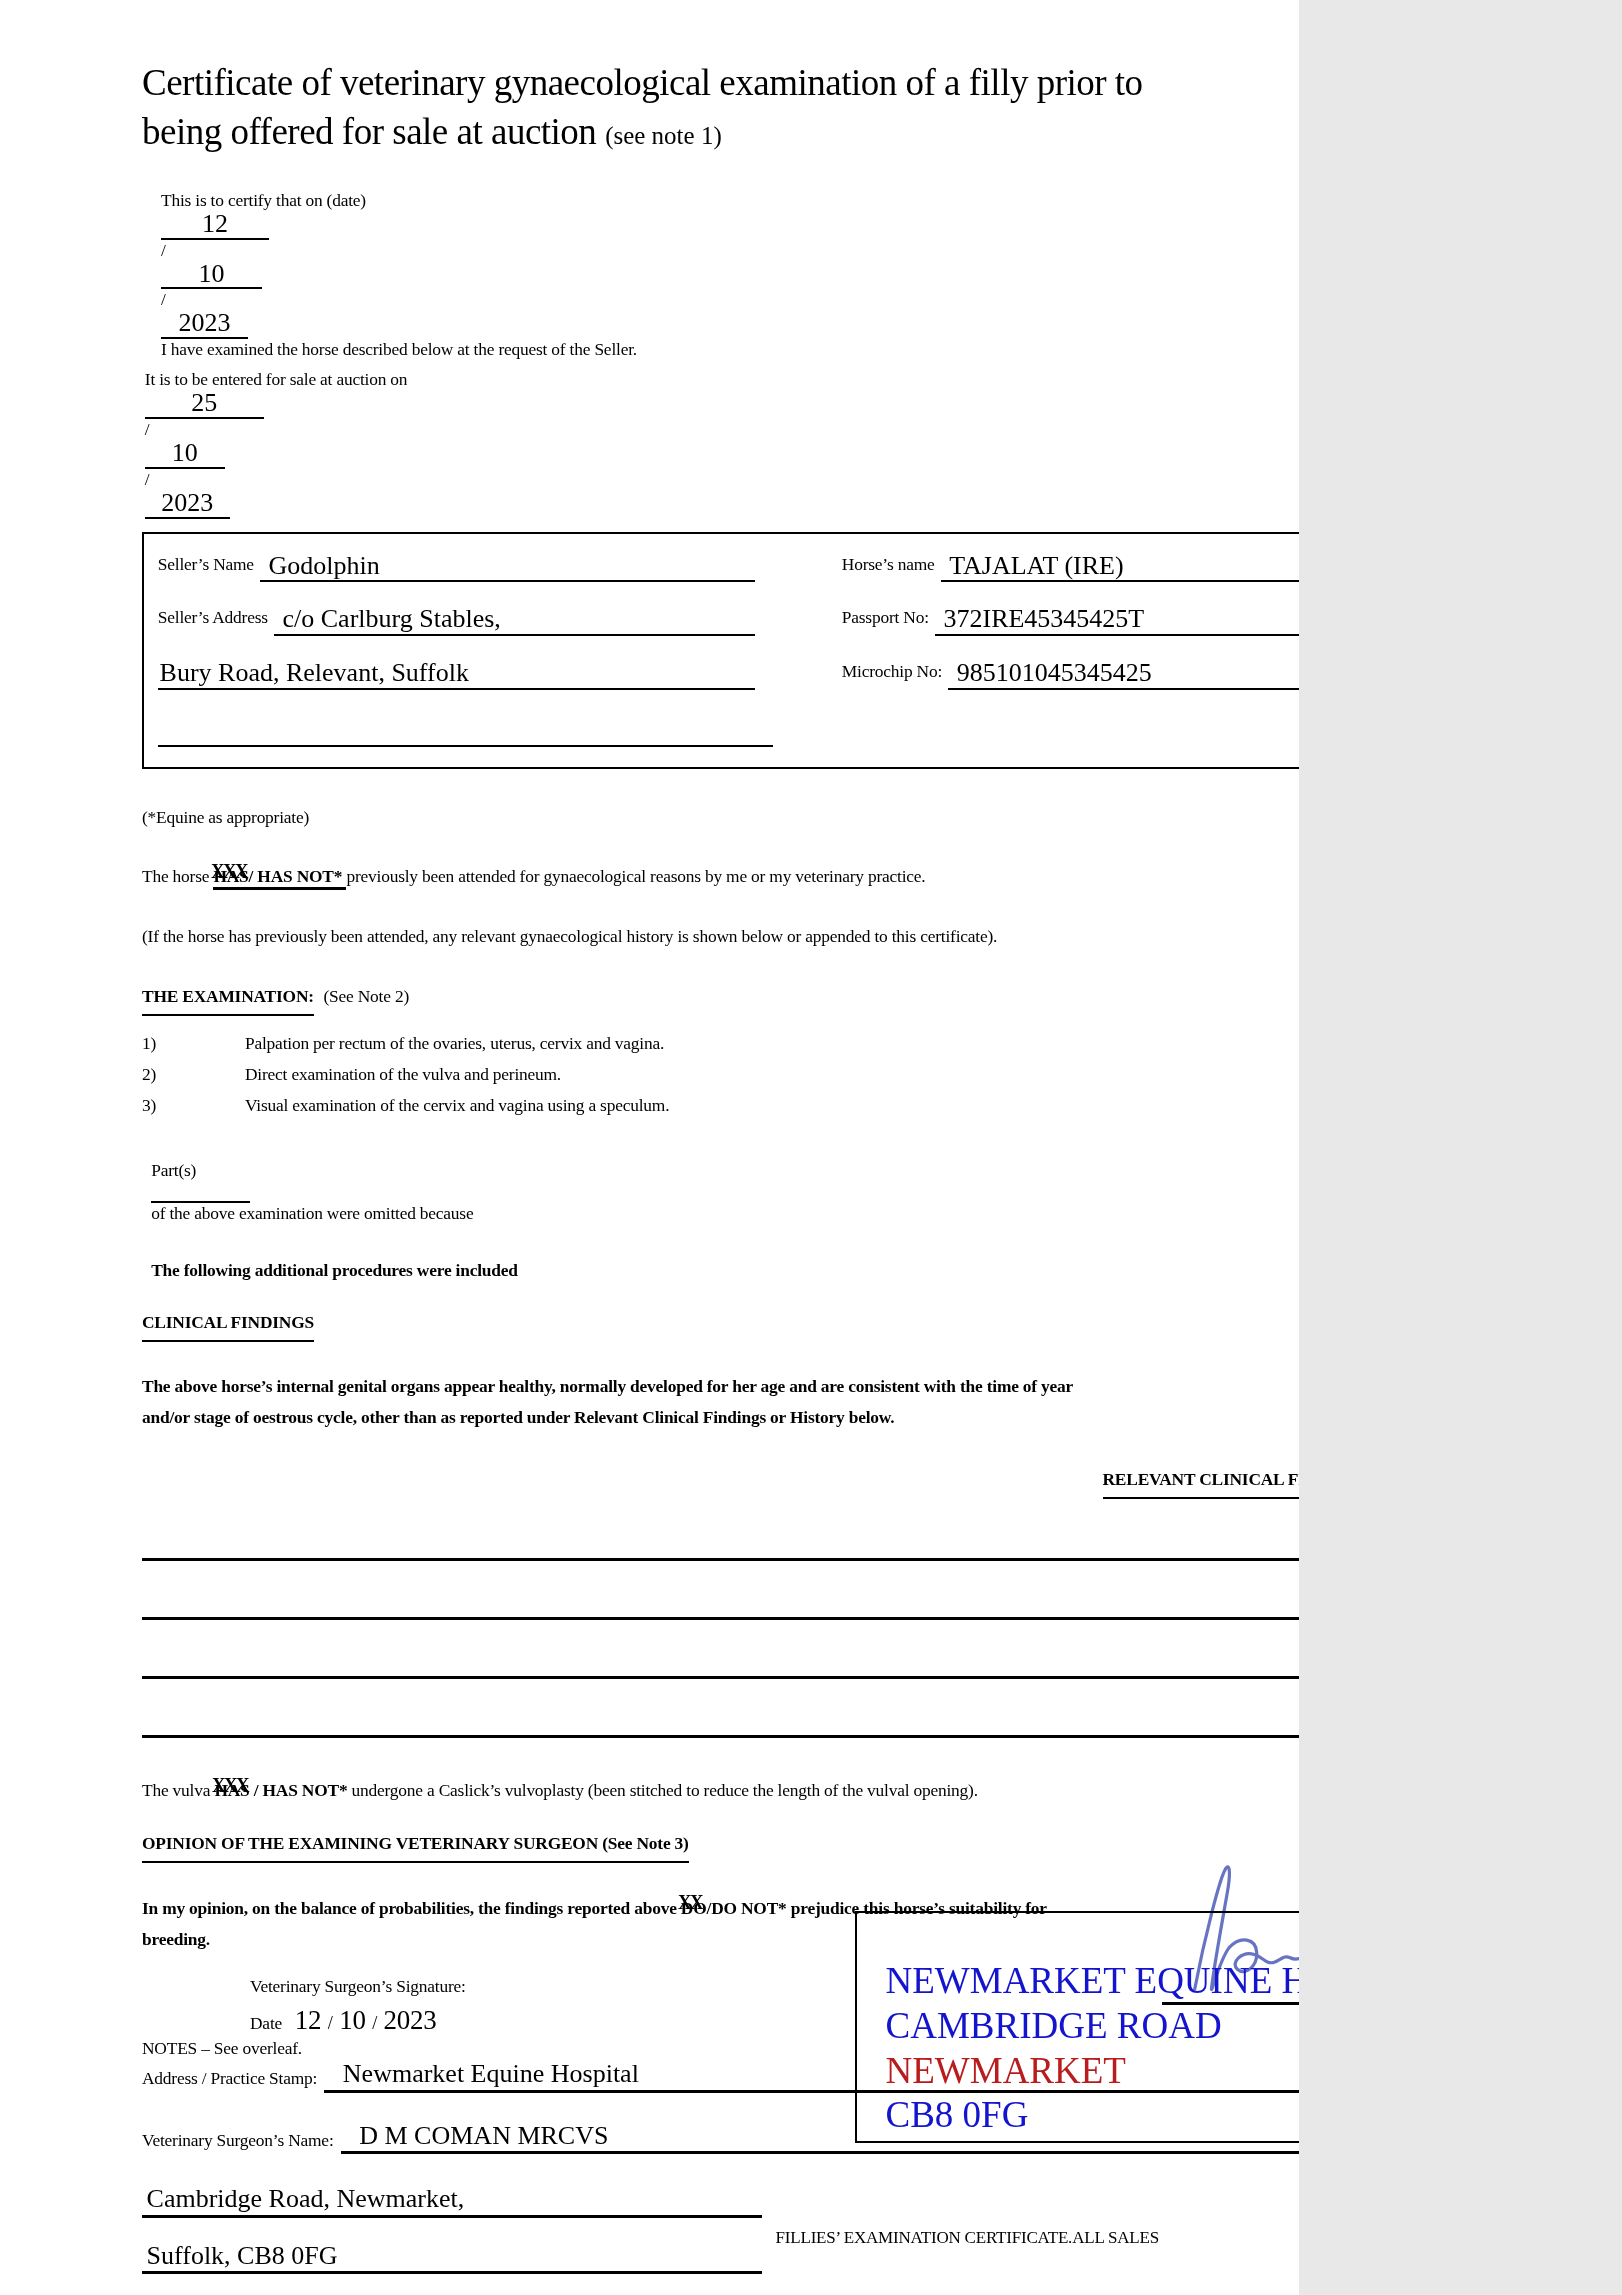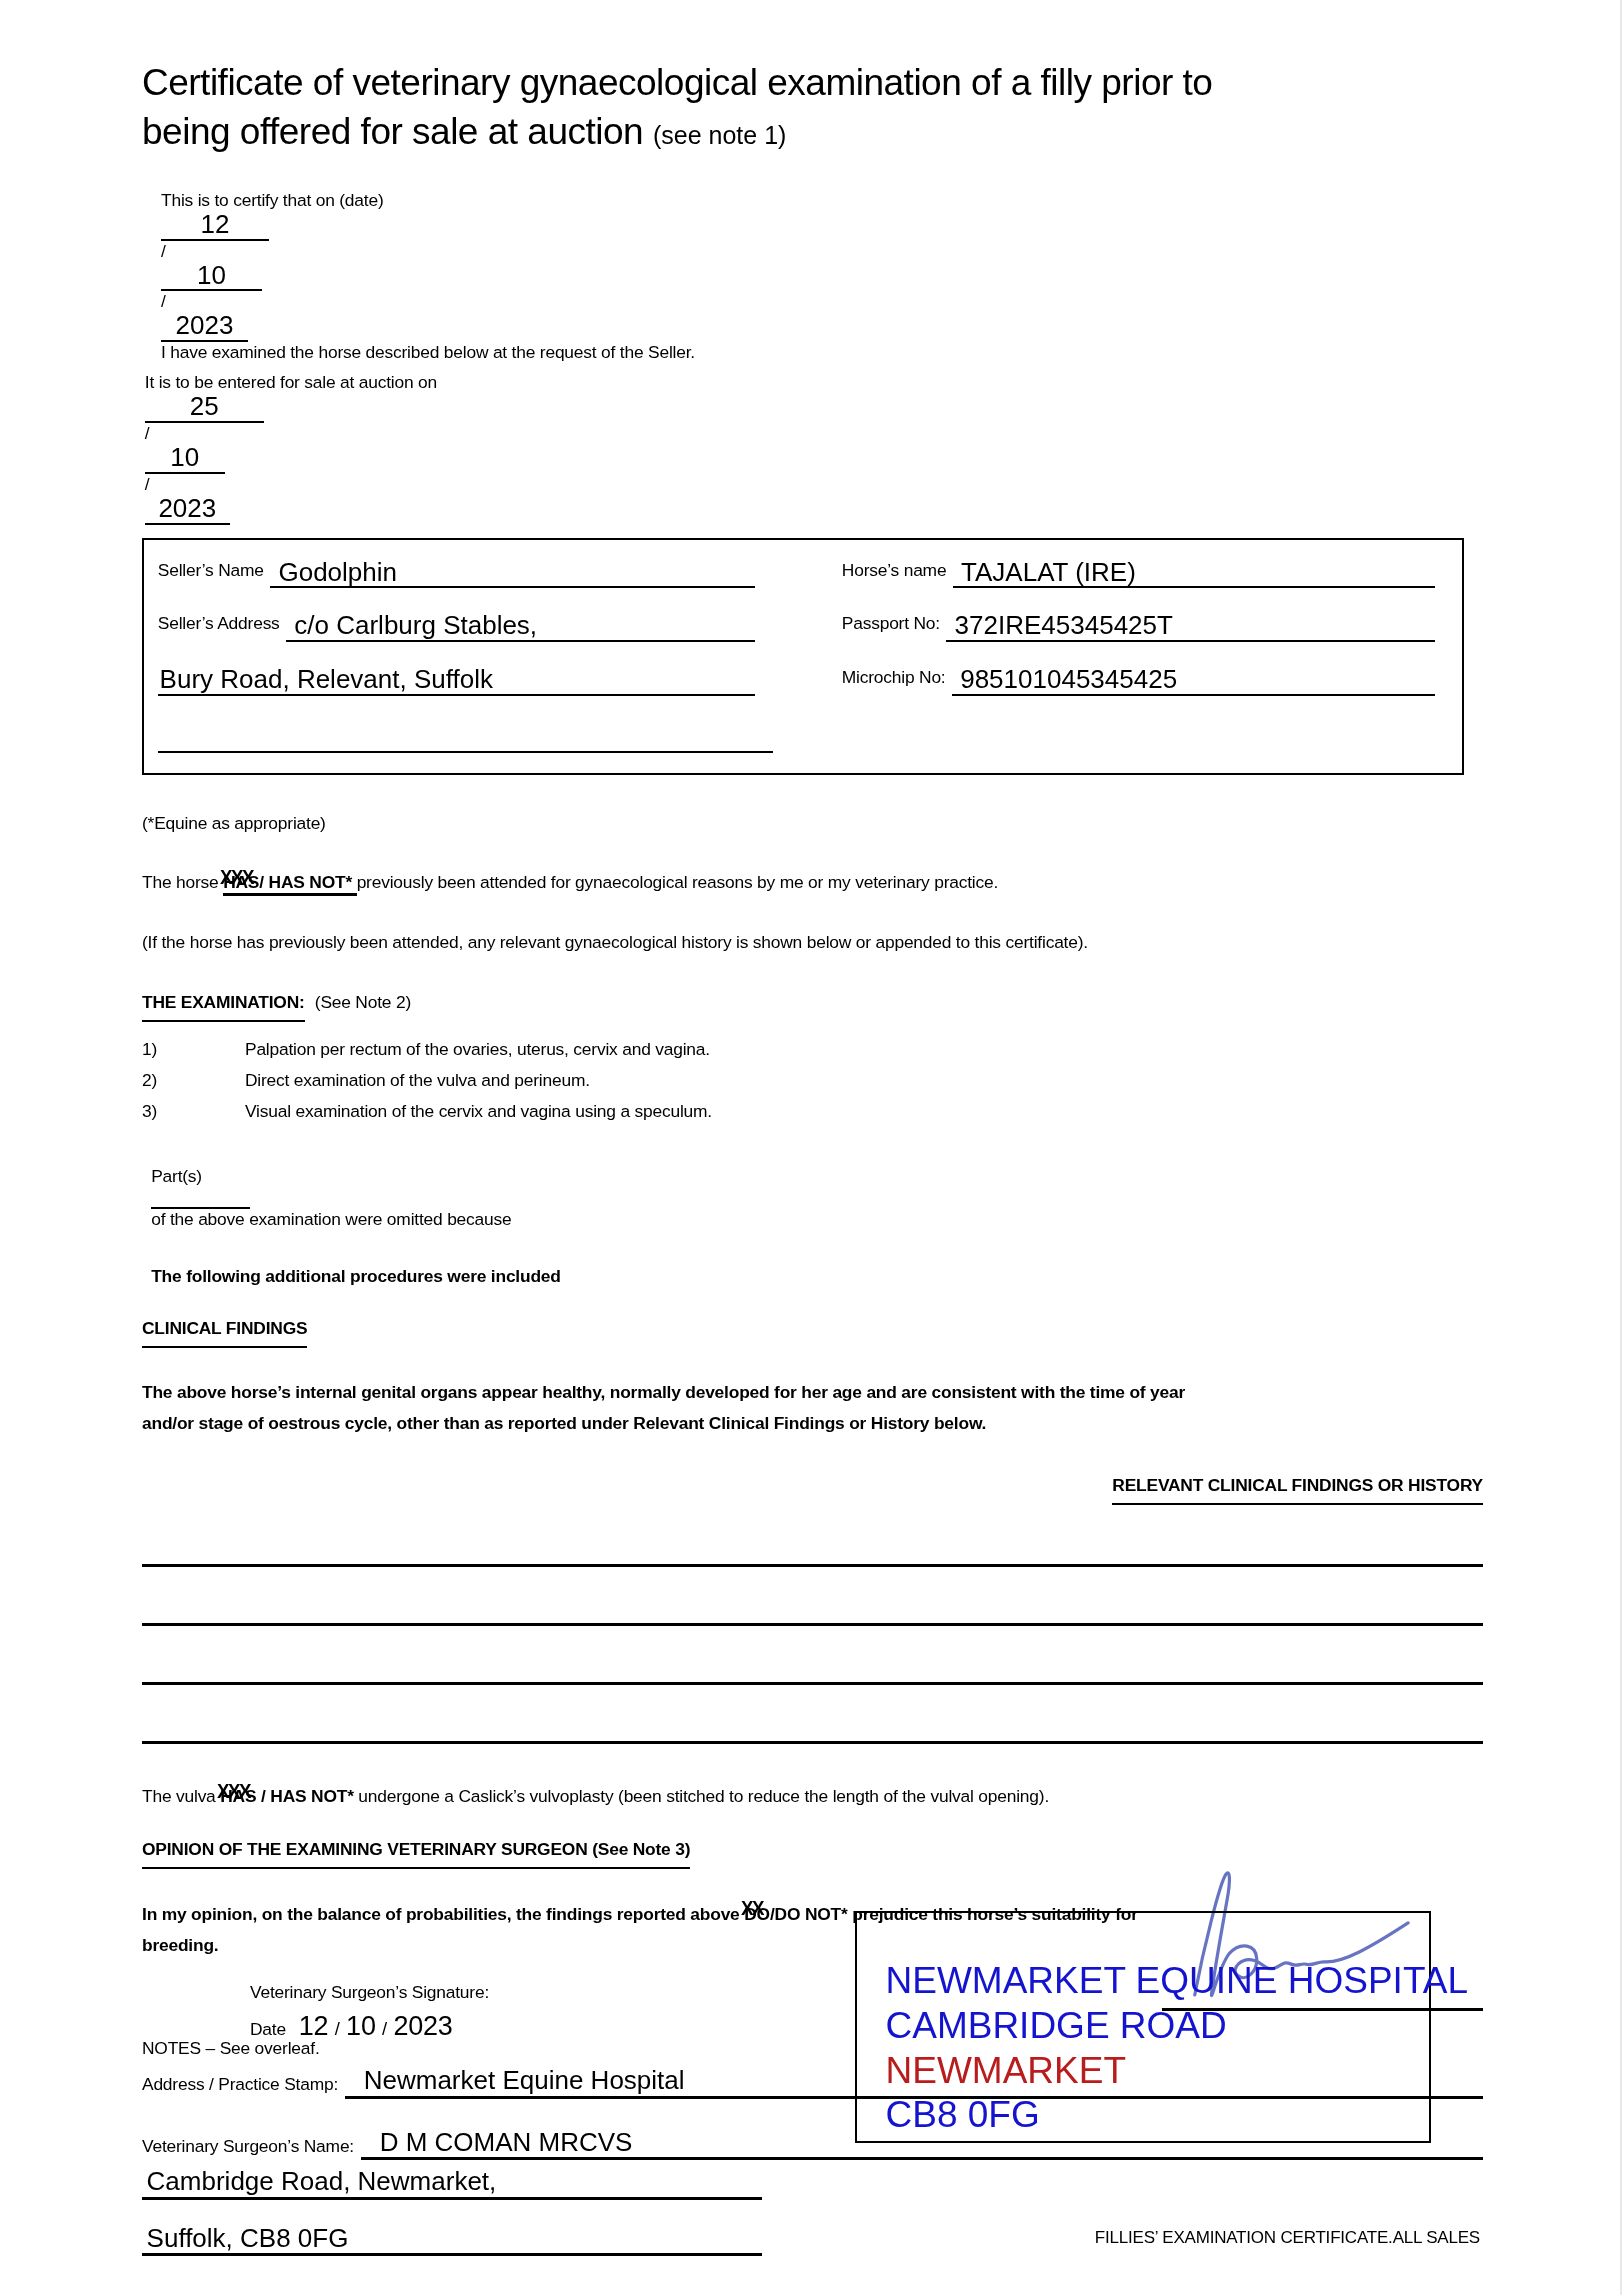--- a/index.html
+++ b/index.html
@@ -1,20 +1,20 @@
 <!DOCTYPE html>
 <html style="font-size:7.3px"><head>
 <meta charset="utf-8">
 <style>
   html,body { margin:0; padding:0; background:#e8e8e8; }
   .page {
     position:relative;
-    width:1620px; height:2295px;
+    width:1299px; height:2295px;
     background:#ffffff;
-    font-family:Liberation Sans, sans-serif;
+    font-family:Liberation Serif, serif;
     color:#000;
     overflow:hidden;
   }
   .content { position:absolute; left:142px; top:0; width:1341px; }
 
   .title {
     margin:59px 0 0 0;
     font-size:37px; font-weight:400; letter-spacing:-0.5px;
     line-height:1.32; white-space:nowrap;
   }
@@ -289,21 +289,21 @@
         </span>
     </div>
 
     <div class="namerow">
       <span class="nlabel">Veterinary Surgeon’s Name:</span>
       <span class="nline">
           <span class="fv">D M COMAN MRCVS</span>
         </span>
     </div>
 
-    <div class="namerow addr-left" style="margin-top:2px">
+    <div class="namerow addr-left" style="margin-top:26px">
       <span class="nline" style="margin-left:0">
           <span class="fv">Cambridge Road, Newmarket,</span>
         </span>
     </div>
 
     <div class="namerow addr-left" style="margin-top:18.4px">
       <span class="nline" style="margin-left:0">
           <span class="fv">Suffolk, CB8 0FG</span>
         </span>
     </div>

